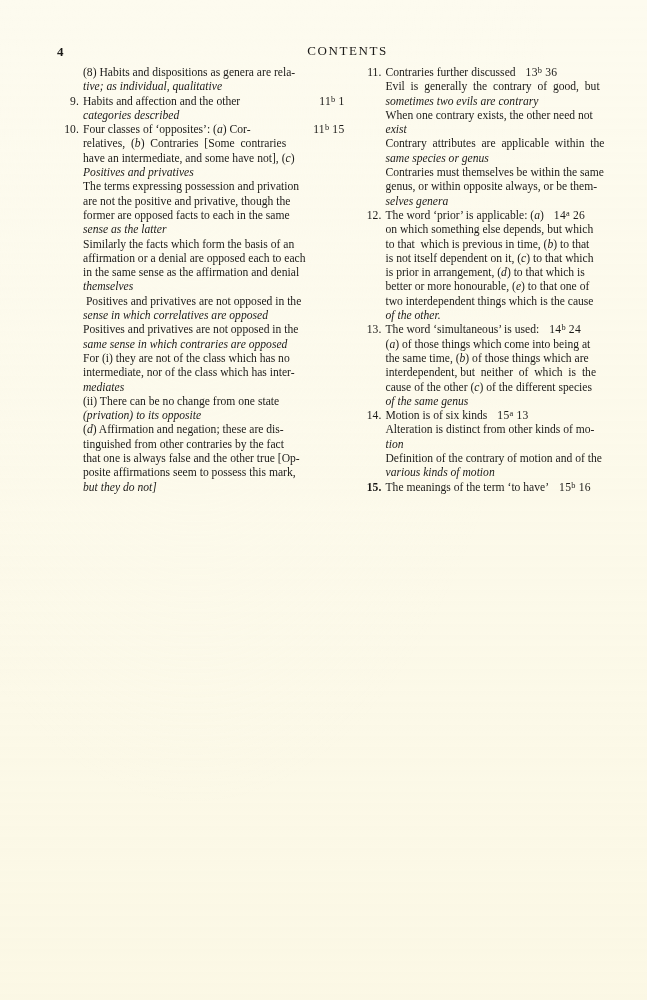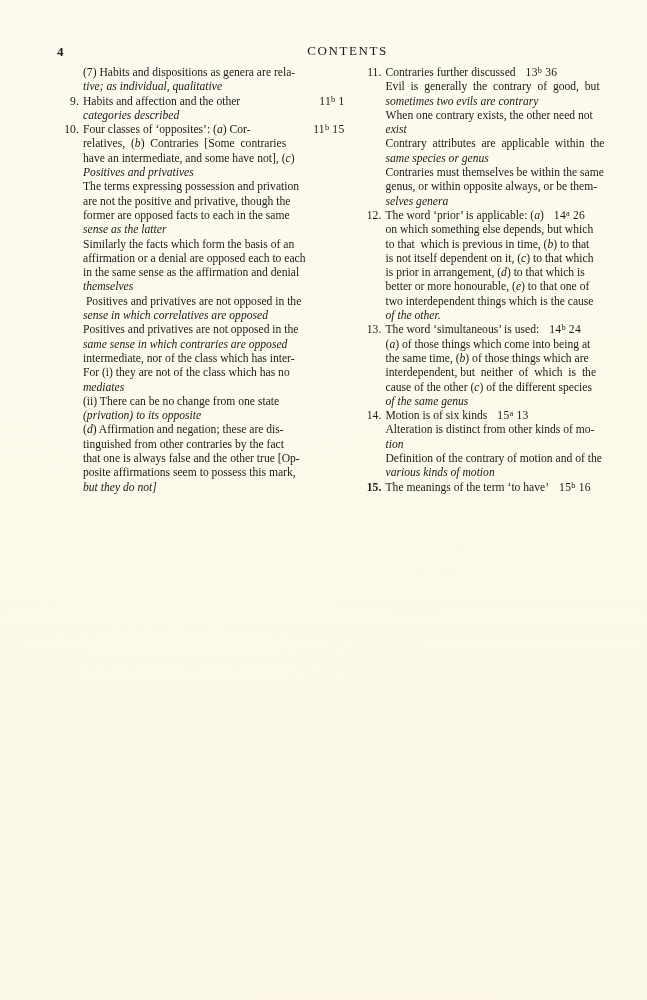--- a/index.html
+++ b/index.html
@@ -128,21 +128,21 @@
 
 <div class="page-number">4</div>
 <div class="running-head">CONTENTS</div>
 
 <div class="columns">
 
   <div class="col col-left">
 
     <div class="entry">
       <div class="body">
-        <div class="just">(7) Habits and dispositions as genera are rela-</div>
+        <div class="just">(8) Habits and dispositions as genera are rela-</div>
         <div class="lastline">tive; as individual, qualitative</div>
       </div>
     </div>
 
     <div class="entry">
       <div class="num">9.</div>
       <div class="body">
         <div class="headline stretch">
           <span class="txt">Habits and affection and the other</span>
           <span class="ref"><span>11</span><sup>b</sup>&nbsp;<span>1</span></span>
@@ -182,22 +182,22 @@
       <div class="just">&nbsp;Positives and privatives are not opposed in the</div>
       <div class="lastline">sense in which correlatives are opposed</div>
     </div>
 
     <div class="sub">
       <div class="just">Positives and privatives are not opposed in the</div>
       <div class="lastline">same sense in which contraries are opposed</div>
     </div>
 
     <div class="sub">
+      <div class="just">For (i) they are not of the class which has no</div>
       <div class="just">intermediate, nor of the class which has inter-</div>
-      <div class="just">For (i) they are not of the class which has no</div>
       <div class="lastline">mediates</div>
     </div>
 
     <div class="sub">
       <div class="just">(ii) There can be no change from one state</div>
       <div class="lastline">(privation) to its opposite</div>
     </div>
 
     <div class="sub">
       <div class="just">(<i>d</i>) Affirmation and negation; these are dis-</div>

